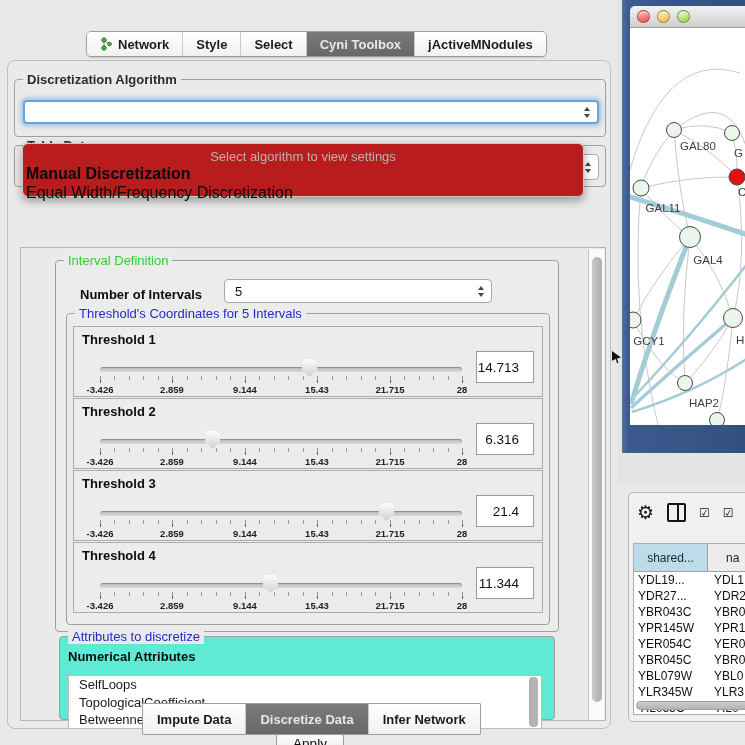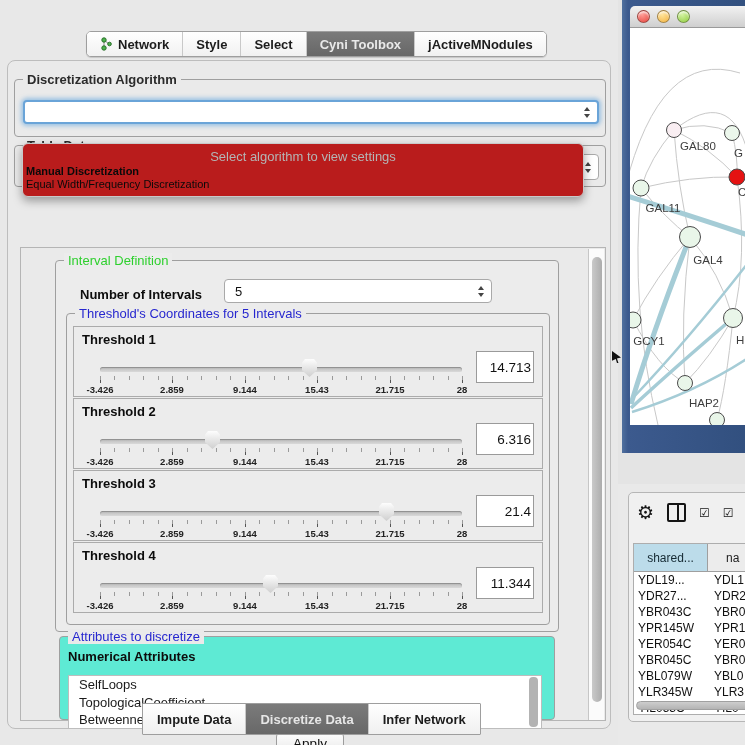--- a/index.html
+++ b/index.html
@@ -43,21 +43,21 @@
   .stepper { margin-left:auto; margin-right:7px; display:flex; flex-direction:column; gap:3px; }
   .stepper i { width:0; height:0; border-left:3.5px solid transparent; border-right:3.5px solid transparent; }
   .stepper .up { border-bottom:4px solid #444; }
   .stepper .dn { border-top:4px solid #444; }
   .combo.focus { border:2px solid #6aa4d8; box-shadow:0 0 4px 2px rgba(90,160,220,.55); }
 
   
   .popup { position:absolute; left:14px; top:82px; width:562px; height:54px; background:#b91c1c;
     border:1px solid #c9c9c9; border-radius:6px; box-shadow:0 4px 10px rgba(0,0,0,.35); z-index:30; }
   .pop-ph { text-align:center; font-size:13px; color:#b5b5b5; padding-top:5px; }
-  .pop-opt { font-size:11px; color:#0a0a0a; padding:1px 2px 0 3px; }
+  .pop-opt { font-size:16px; color:#0a0a0a; padding:1px 2px 0 3px; }
   .pop-opt.b { font-weight:bold; }
 
   
   .scrollpane { position:absolute; left:12px; top:186px; width:586px; height:474px;
     border:1px solid #b5b5b5; background:#eaeaea; }
   .vsb { position:absolute; right:1px; top:1px; width:16px; height:471px; background:#fbfbfb;
     border-left:1px solid #c6c6c6; }
   .vsb .thumb { position:absolute; left:2.5px; top:8px; width:10px; height:445px;
     background:linear-gradient(90deg,#c9c9c9,#adadad); border-radius:6px; }
   .listsb { position:absolute; background:#b3b3b3; border-radius:4px; }
@@ -73,21 +73,21 @@
     clip-path:polygon(50% 100%,0 62%,0 20%,20% 0,80% 0,100% 20%,100% 62%);
     filter:drop-shadow(0 0 1px #777); }
   .ticks-major { position:absolute; left:26px; top:49px; width:363px; height:7px;
     background:repeating-linear-gradient(to right,#555 0 1px,transparent 1px 72.4px); }
   .ticks-minor { position:absolute; left:26px; top:49px; width:363px; height:4px;
     background:repeating-linear-gradient(to right,#9a9a9a 0 1px,transparent 1px 14.48px); }
   .ticklab { position:absolute; top:57px; width:60px; text-align:center; font-size:9.5px;
     font-weight:bold; color:#222; }
   .valbox { position:absolute; left:402px; top:24px; width:58px; height:32px; background:#fff;
     border:1px solid #9a9a9a; font-size:13.5px; color:#111; display:flex; align-items:center;
-    justify-content:flex-end; padding-right:2px; }
+    justify-content:flex-end; padding-right:14px; }
 
   
   .attrlist { position:absolute; left:8px; top:38px; width:474px; height:54px; background:#fff;
     border:1px solid #bdbdbd; overflow:hidden; font-size:13px; color:#1a1a1a; }
   .attrlist div { padding:1px 0 0 10px; line-height:16.5px; }
 
   .applybtn { position:absolute; left:268px; top:670px; width:68px; height:24px;
     background:linear-gradient(#ffffff,#e8e8e8); border:1px solid #9c9c9c; border-radius:6px;
     font-size:13.5px; color:#111; display:flex; align-items:center; justify-content:center; }
 

